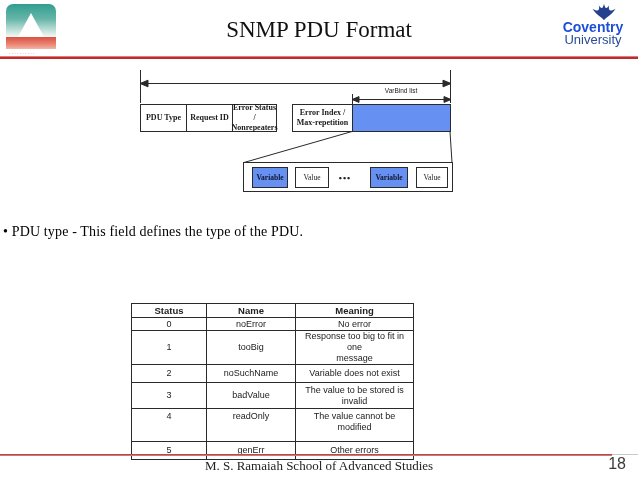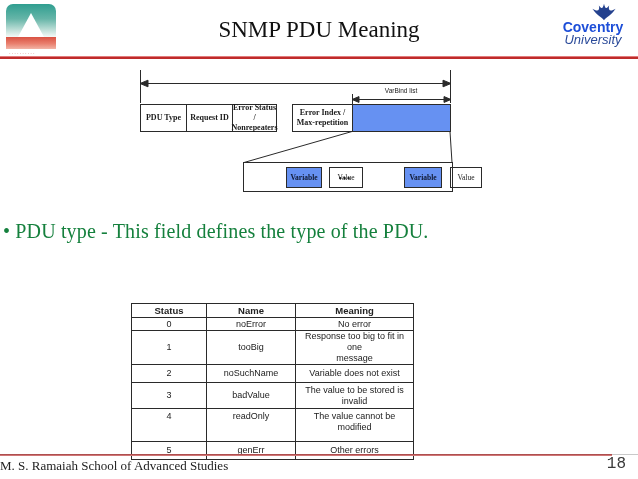--- a/index.html
+++ b/index.html
@@ -13,84 +13,84 @@
             background:linear-gradient(180deg,#2f9e90 0%,#66b5a8 45%,#cfe7e1 85%,#f4faf8 100%);}
   .logo-triangle{position:absolute;left:50%;bottom:0;transform:translateX(-50%);
             width:0;height:0;border-left:13px solid transparent;border-right:13px solid transparent;
             border-bottom:24px solid #ffffff;}
   .logo-band{height:12px;background:linear-gradient(180deg,#d95243 0%,#e97f6e 55%,#f2b4a6 100%);}
   .logo-caption{left:9px;top:50px;font-size:5px;color:#c03030;letter-spacing:1px;font-family:"Liberation Sans",sans-serif;}
   .title{left:0;right:0;top:17px;text-align:center;font-size:23px;color:#111;}
   .coventry{right:5px;top:3px;width:80px;text-align:center;font-family:"Liberation Sans",sans-serif;}
   .phoenix{margin-left:38px;display:block;}
   .cov1{font-size:14px;font-weight:bold;color:#1d4ed8;line-height:13px;}
-  .cov2{font-size:13px;color:#2a4a99;line-height:12px;font-style:italic;}
+  .cov2{font-size:13px;color:#2a4a99;line-height:12px;}
   .header-rule{left:0;right:0;top:56px;height:3px;
                background:linear-gradient(180deg,#e27b7b 0%,#e27b7b 33%,#bf2b2b 34%,#bf2b2b 100%);}
 
   
   .diag-svg{left:0;top:0;pointer-events:none;}
   .pdu-label{left:140px;width:310px;top:64px;text-align:center;
              font-family:"Liberation Sans",sans-serif;font-weight:bold;font-size:13px;color:#111;}
   .varbind-label{left:352px;width:98px;top:87px;text-align:center;
              font-family:"Liberation Sans",sans-serif;font-size:6.5px;color:#222;}
   .fcell{top:104px;height:28px;box-sizing:border-box;border:1px solid #2a2a2a;background:#fff;
          display:flex;align-items:center;justify-content:center;text-align:center;
          font-weight:bold;font-size:8px;line-height:10px;white-space:pre-line;}
   .fcell.blue{background:#6691f2;}
   .c1{left:140px;width:47px;} .c2{left:186px;width:47px;}
   .c3{left:232px;width:45px;} .c4{left:292px;width:61px;}
   .c5{left:352px;width:99px;}
   .expbox{left:243px;top:162px;width:210px;height:30px;box-sizing:border-box;
           border:1px solid #2a2a2a;background:#fff;}
   .ibox{position:absolute;top:4px;height:21px;box-sizing:border-box;border:1px solid #2a2a2a;
-        display:flex;align-items:center;justify-content:center;font-size:7.5px;margin-left:34px;}
+        display:flex;align-items:center;justify-content:center;font-size:7.5px;}
   .ibox.blue{background:#6691f2;font-weight:bold;color:#101830;}
   .iv1{left:8px;width:36px;} .ival1{left:51px;width:34px;}
   .idots{position:absolute;top:4px;left:88px;width:26px;height:21px;display:flex;align-items:center;
          justify-content:center;font-weight:bold;font-size:9px;letter-spacing:1px;}
   .iv2{left:126px;width:38px;} .ival2{left:172px;width:32px;}
 
   
-  .bullets{left:3px;top:202px;width:632px;font-size:20px;letter-spacing:0.15px;
-           line-height:19.5px;white-space:pre-line;color:#15803d;}
+  .bullets{left:3px;top:202px;width:632px;font-size:14px;letter-spacing:0.15px;
+           line-height:19.5px;white-space:pre-line;color:#000000;}
 
   
   .err-table{position:absolute;left:131px;top:303px;border-collapse:collapse;
              font-family:"Liberation Sans",sans-serif;font-size:9px;color:#222;
              table-layout:fixed;width:282px;}
   .err-table th,.err-table td{border:1px solid #2a2a2a;text-align:center;vertical-align:middle;
              padding:0 2px;white-space:pre-line;line-height:11px;}
   .err-table th{font-size:9.5px;font-weight:bold;height:13px;}
   .col-status{width:75px;} .col-name{width:89px;} .col-meaning{width:118px;}
   .r0 td{height:12px;} .r1 td{height:25px;} .r2 td{height:17px;}
   .r3 td{height:25px;} .r4 td{height:30px;vertical-align:top;padding-top:2px;}
   .r5 td{height:17px;}
 
   
   .footer-rule{left:0;top:454px;width:612px;height:2px;
                background:linear-gradient(180deg,#9e3b3b,#df8a8a);}
   .footer-rule-gray{left:612px;top:454px;width:26px;height:1px;background:#c9c9c9;}
-  .footer-text{left:0;right:0;top:458px;text-align:left;font-size:13px;color:#222;}
-  .page-num{right:12px;top:455px;font-size:16px;color:#3a3a3a;font-family:Liberation Mono, monospace;}
+  .footer-text{left:0;right:0;top:458px;text-align:center;font-size:13px;color:#222;}
+  .page-num{right:12px;top:455px;font-size:16px;color:#3a3a3a;font-family:Liberation Sans, sans-serif;}
 </style>
 </head>
 <body>
 
 <div class="slide">
 
   <div class="abs logo">
     <div class="logo-top">
       <div class="logo-triangle"></div>
     </div>
     <div class="logo-band"></div>
   </div>
   <div class="abs logo-caption">··········</div>
 
-  <div class="abs title">SNMP PDU Meaning</div>
+  <div class="abs title">SNMP PDU Format</div>
 
   <div class="abs coventry">
     <svg class="phoenix" width="26" height="18" viewBox="0 0 40 28">
       <path fill="#24418e" d="M20 27 C16 21 10 21 2 9 C10 14 14 12 12 4 C16 10 18 9 20 1 C22 9 24 10 28 4 C26 12 30 14 38 9 C30 21 24 21 20 27 Z"></path>
     </svg>
     <div class="cov1">Coventry</div>
     <div class="cov2">University</div>
   </div>
 
   <div class="abs header-rule"></div>

